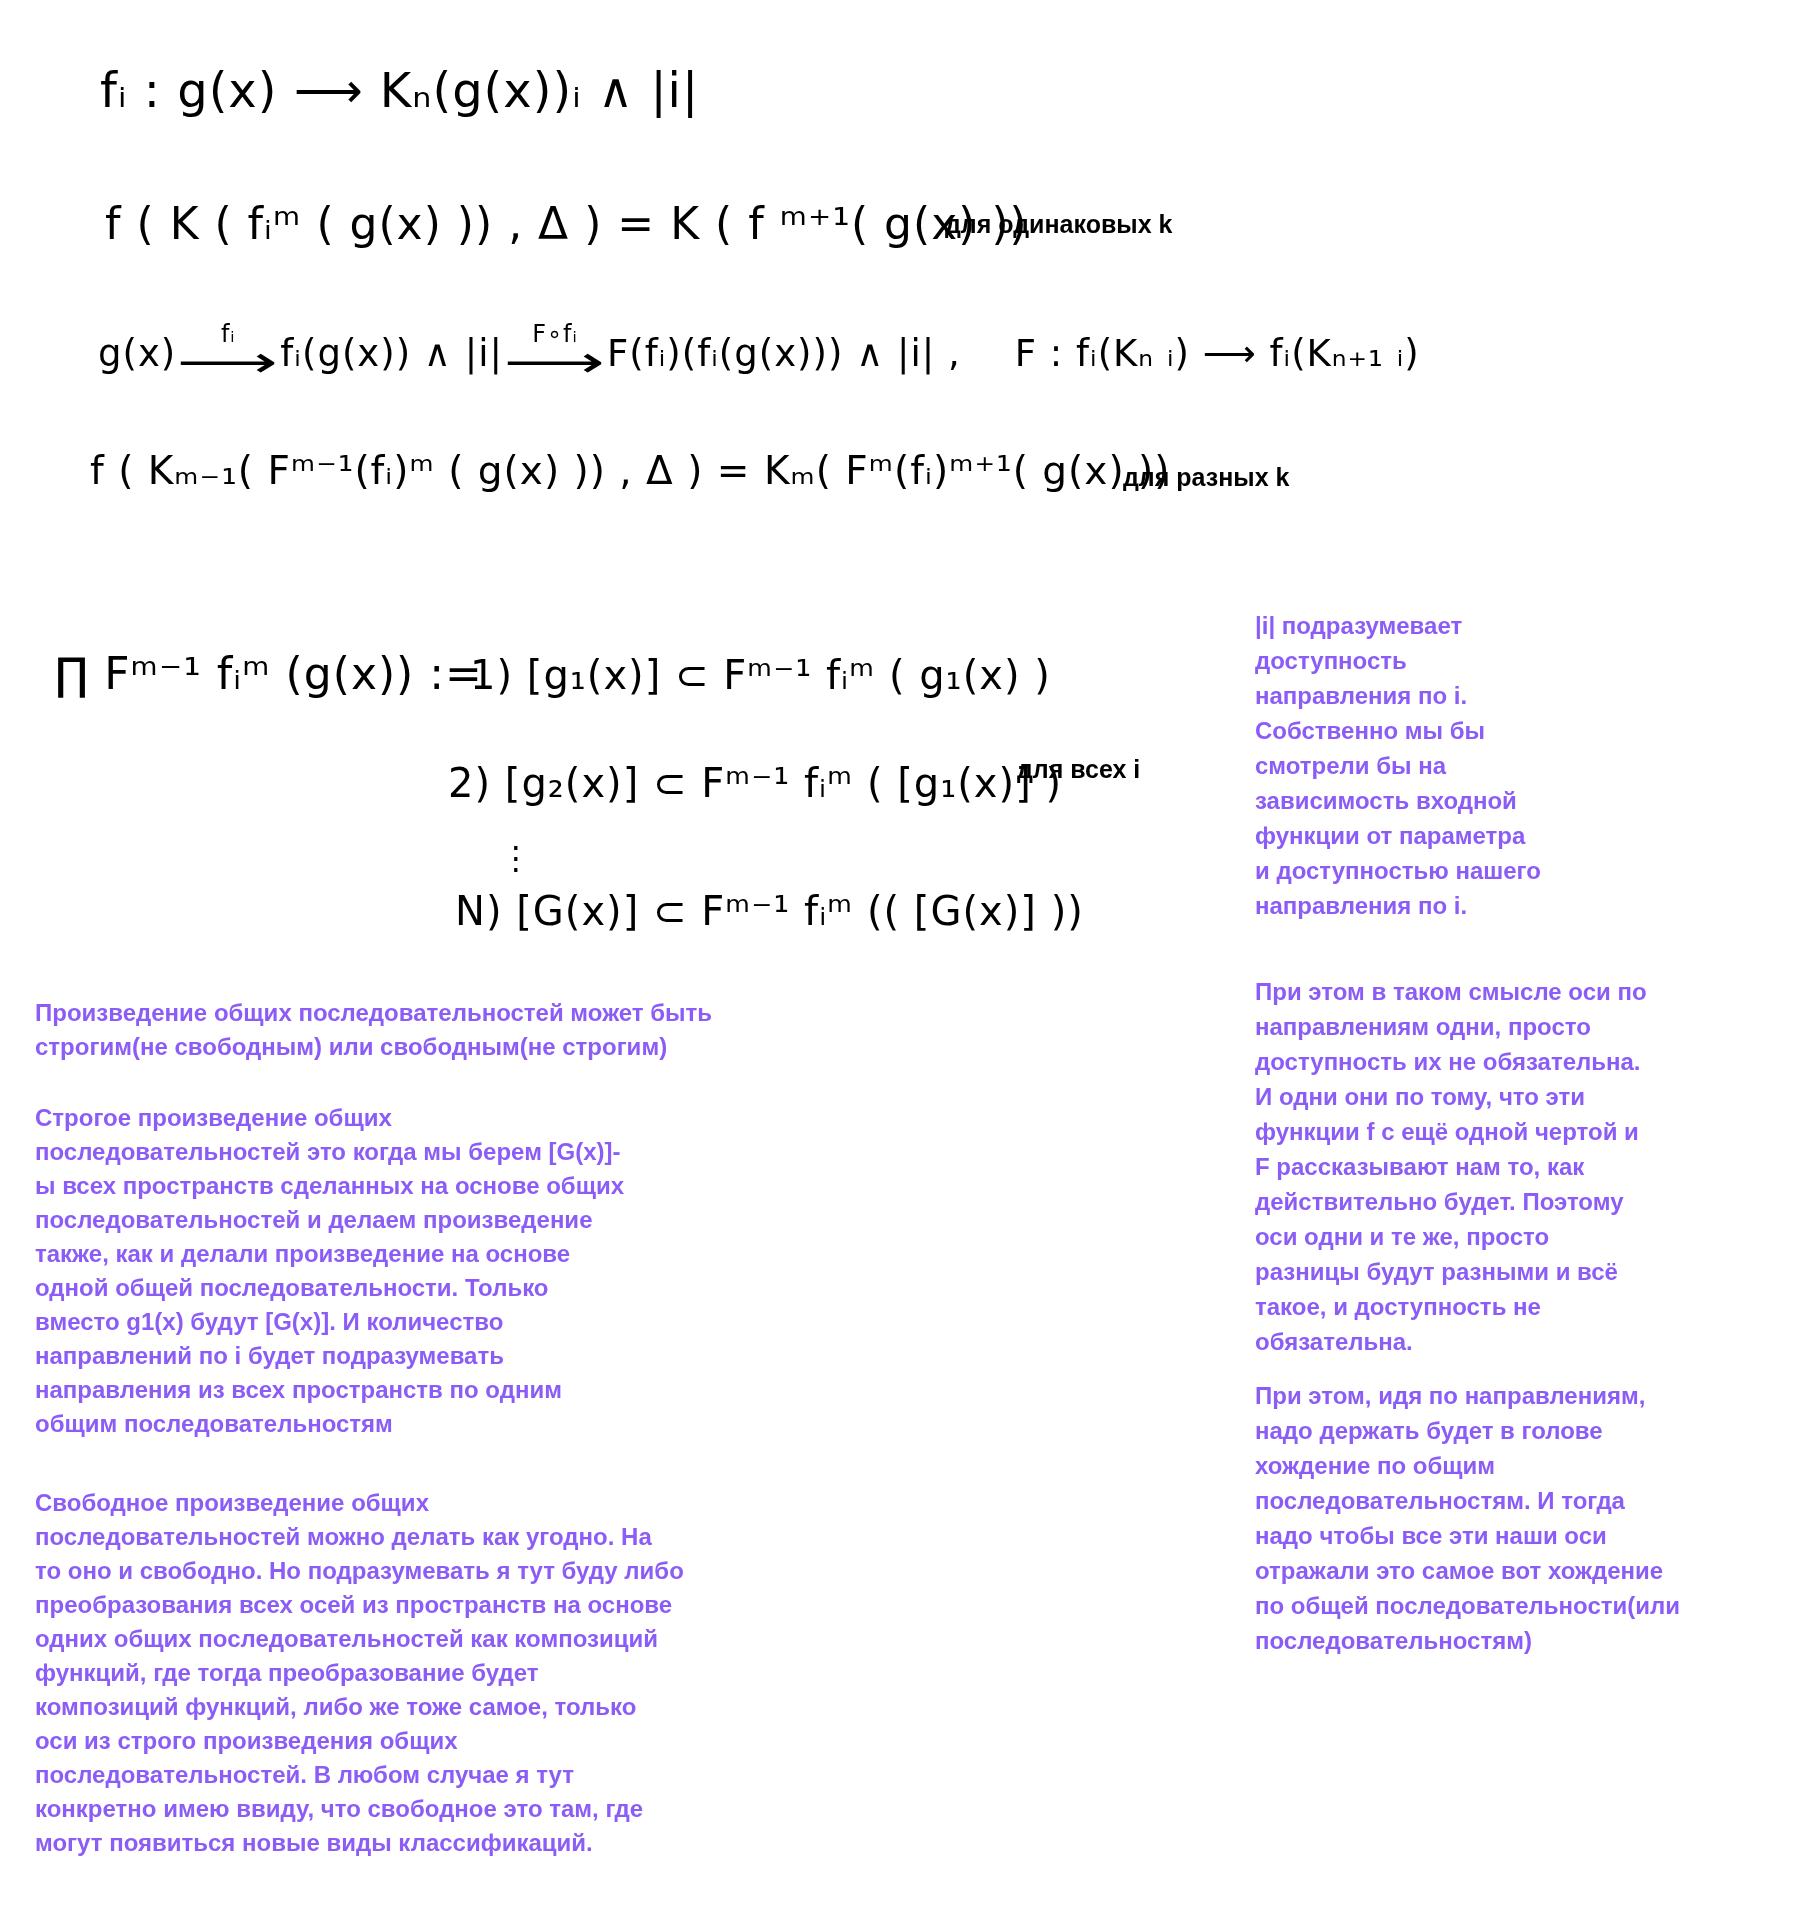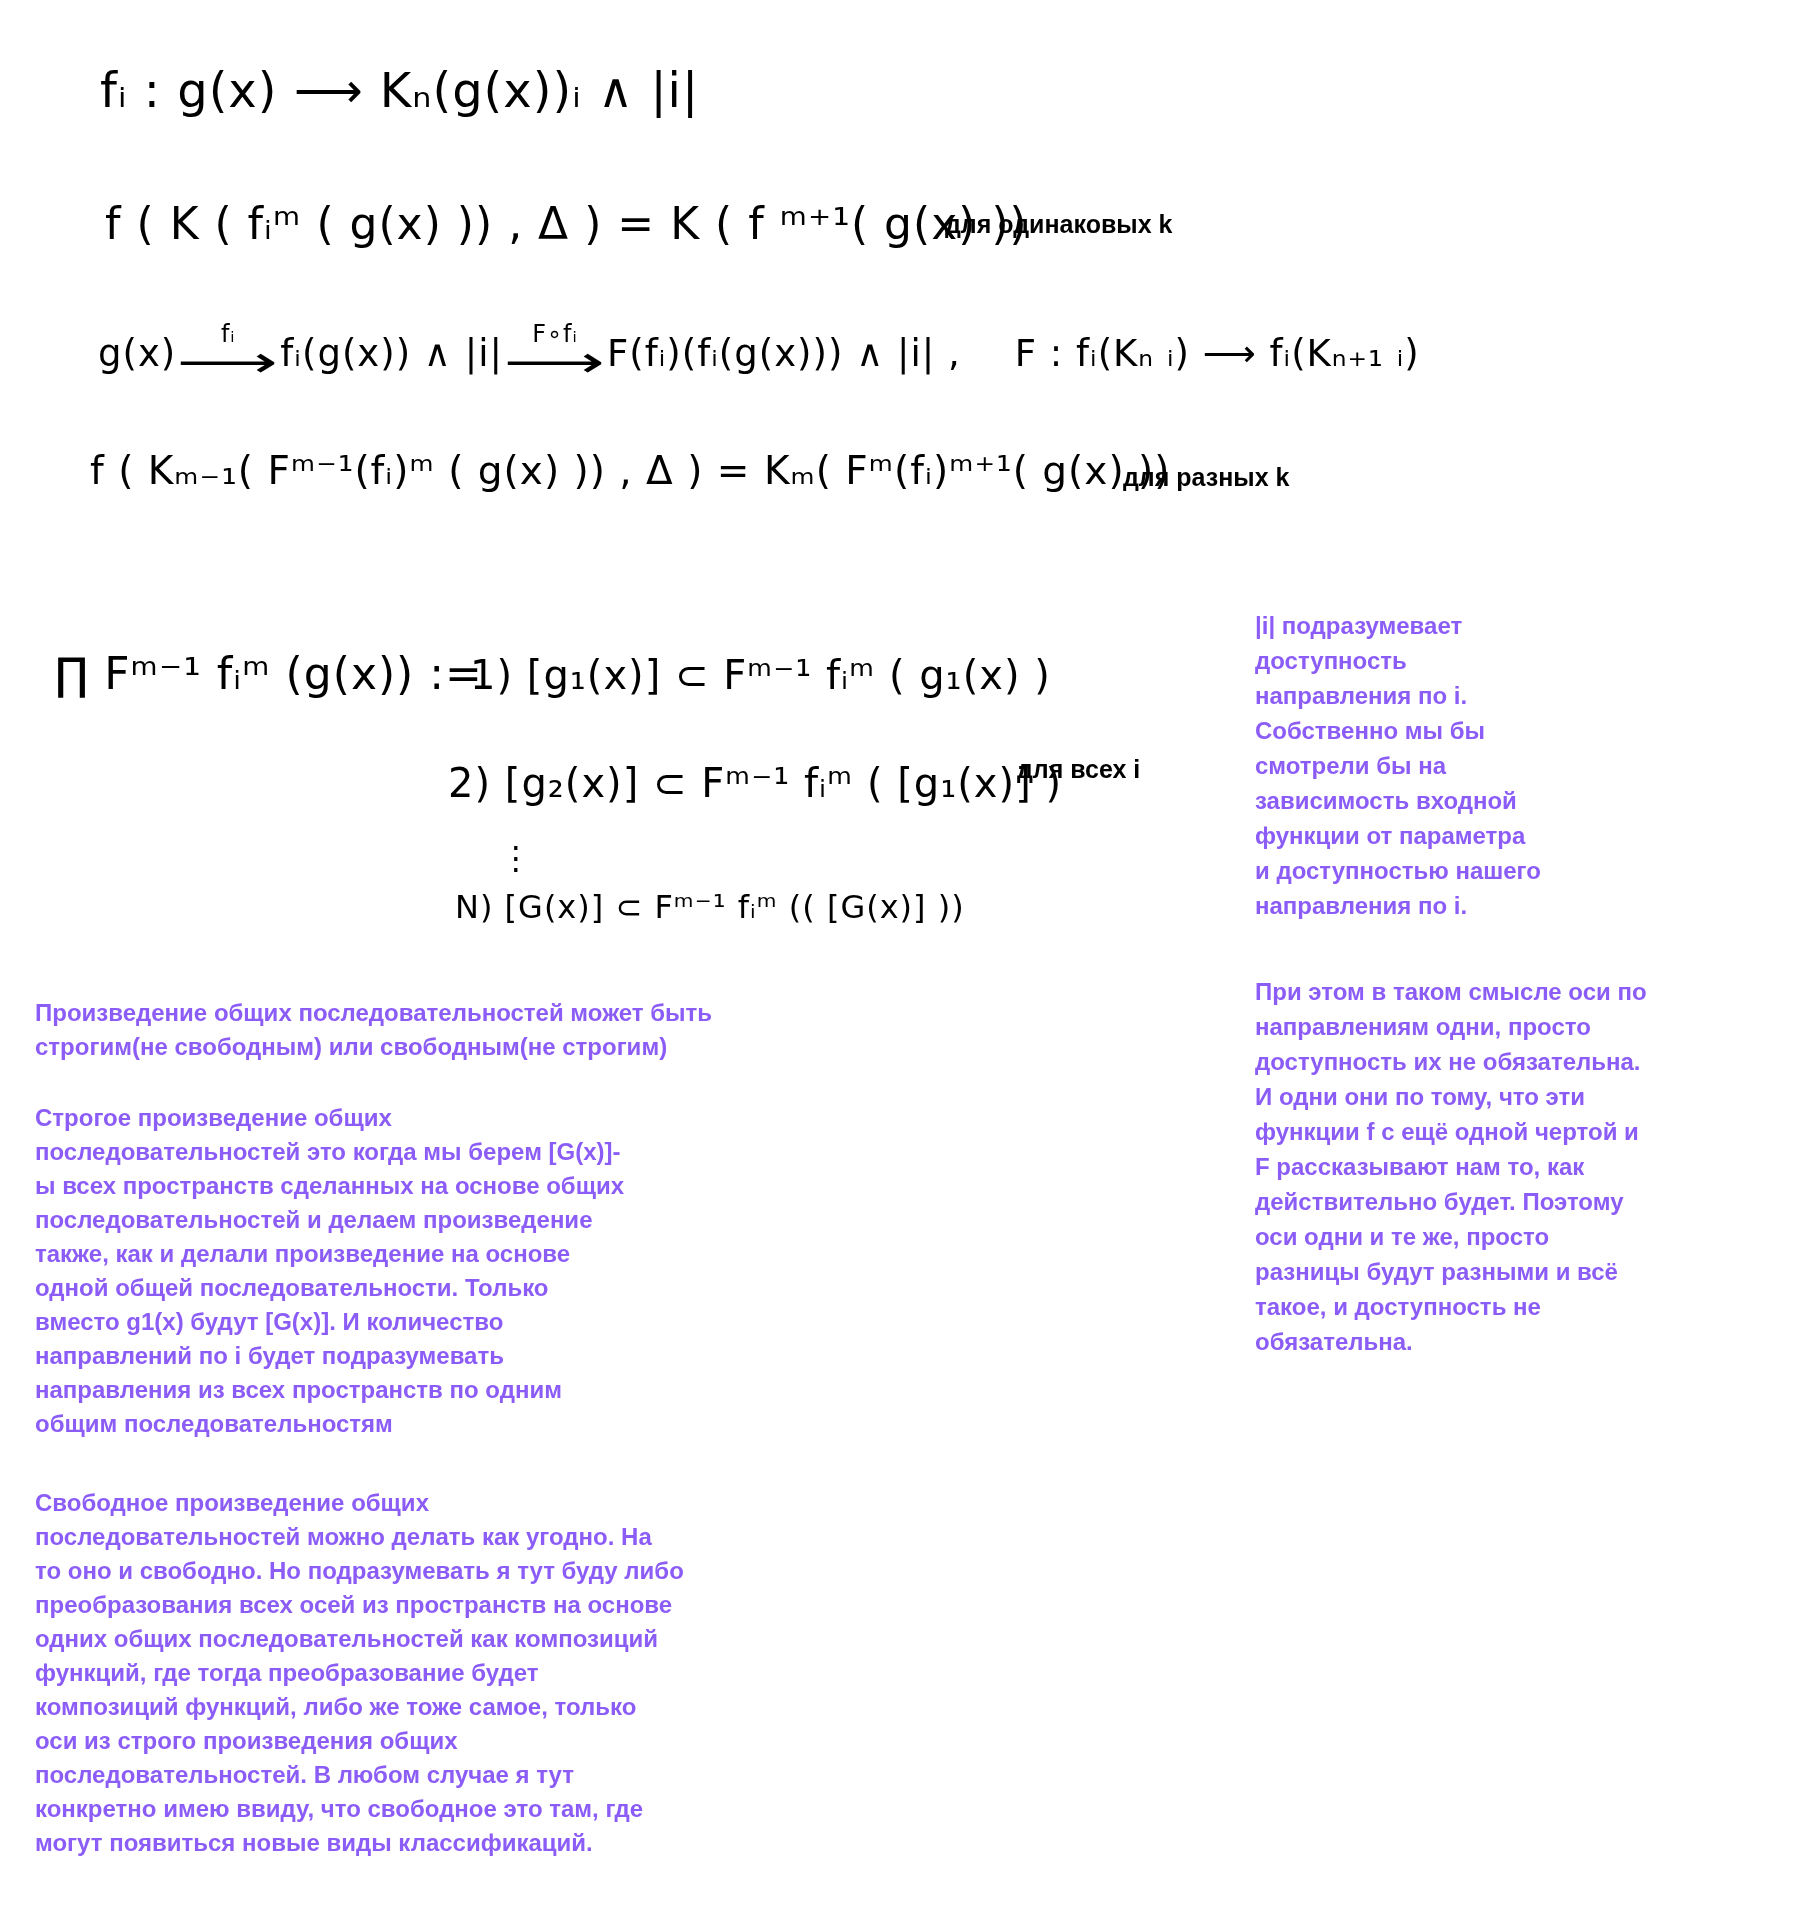--- a/index.html
+++ b/index.html
@@ -23,21 +23,21 @@
   }
   .formula { position: absolute; }
   .f-line1 { left: 100px; top: 62px;  font-size: 48px; }
   .f-line2 { left: 105px; top: 198px; font-size: 44px; }
   .f-line3 { left: 98px;  top: 322px; font-size: 37px; display: flex; align-items: center; gap: 14px; }
   .f-line4 { left: 90px;  top: 448px; font-size: 39px; }
   .f-prod-head { left: 55px;  top: 648px; font-size: 44px; }
   .f-item-1    { left: 470px; top: 652px; font-size: 40px; }
   .f-item-2    { left: 448px; top: 760px; font-size: 40px; }
   .f-dots      { left: 500px; top: 842px; font-size: 32px; line-height: 1; }
-  .f-item-n    { left: 455px; top: 888px; font-size: 32px; }
+  .f-item-n    { left: 455px; top: 888px; font-size: 40px; }
 
   .arrow-group {
     display: inline-flex;
     flex-direction: column;
     align-items: center;
     margin: 0 6px;
   }
   .arrow-label { font-size: 24px; line-height: 1; margin-bottom: -6px; }
   .arrow-glyph { font-size: 44px; line-height: 1; transform: scaleX(1.6); transform-origin: center; }
   .f-gap { display: inline-block; width: 26px; }
@@ -147,14 +147,22 @@
 направлениям одни, просто
 доступность их не обязательна.
 И одни они по тому, что эти
 функции f с ещё одной чертой и
 F рассказывают нам то, как
 действительно будет. Поэтому
 оси одни и те же, просто
 разницы будут разными и всё
 такое, и доступность не
 обязательна.</div>
+  <div class="para right-col right-p3">При этом, идя по направлениям,
+надо держать будет в голове
+хождение по общим
+последовательностям. И тогда
+надо чтобы все эти наши оси
+отражали это самое вот хождение
+по общей последовательности(или
+последовательностям)</div>
 
 </div>
 
 </body></html>

